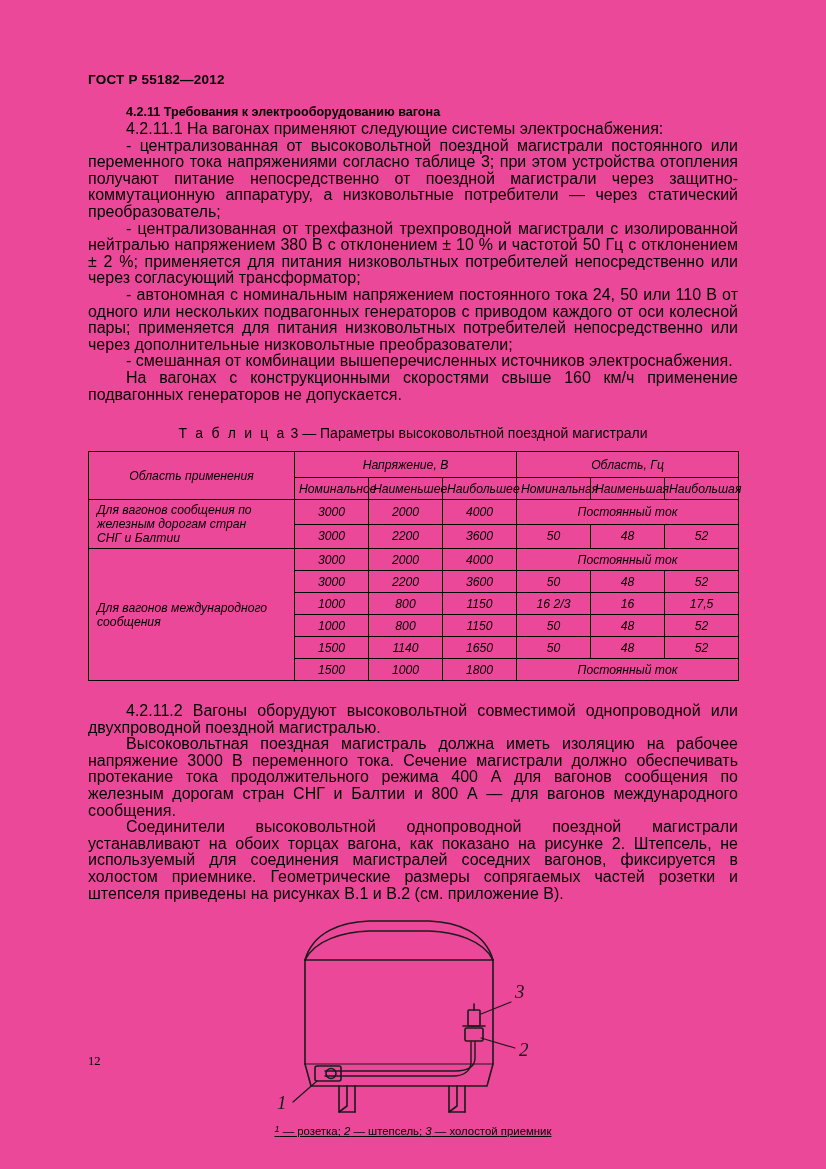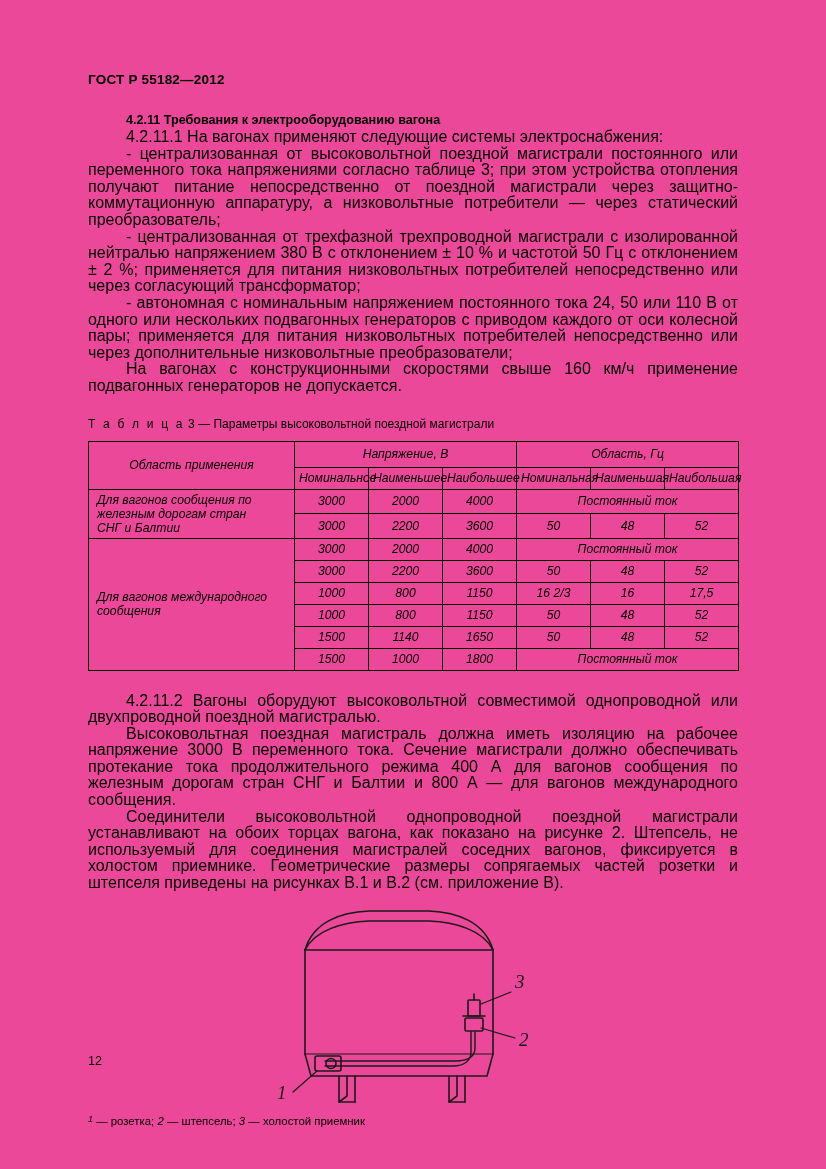--- a/index.html
+++ b/index.html
@@ -26,21 +26,20 @@
     top: 72px;
     font-size: 13.5px;
     font-weight: bold;
     letter-spacing: 0.2px;
   }
   .content {
     position: absolute;
     left: 88px;
     top: 105px;
     width: 650px;
-    margin-top: 8px;
   }
   .clause-title {
     font-size: 12.6px;
     font-weight: bold;
     margin: 0 0 2px 0;
     padding-left: 38px;
   }
   p.body-text {
     font-size: 16px;
     line-height: 16.6px;
@@ -49,23 +48,24 @@
     text-justify: inter-word;
     hyphens: manual;
   }
   p.indent {
     text-indent: 38px;
   }
   p.dash {
     text-indent: 38px;
   }
   .table-caption {
-    font-size: 12px;
+    font-size: 14px;
     margin: 0;
     padding: 0;
+    text-align: center;
   }
   .table-caption .tspaced {
     letter-spacing: 2.2px;
   }
   table.params {
     border-collapse: collapse;
     width: 650px;
     font-size: 12.2px;
     table-layout: fixed;
     font-style: italic;
@@ -92,35 +92,38 @@
   }
   table.params td.area span.ln {
     display: block;
   }
   .figure-wrap {
     width: 650px;
     text-align: center;
   }
   .fig-legend {
     font-size: 11.4px;
-    margin: 0;
+    text-align: center;
+    margin: 0;
+    text-decoration: underline;
   }
   .fig-legend i {
     font-style: italic;
   }
   .fig-caption {
     font-size: 12.2px;
     text-align: center;
     margin: 0;
   }
   .page-number {
     position: absolute;
     left: 88px;
     top: 1054px;
     font-size: 12.6px;
+    font-family: Liberation Serif, serif;
   }
   .sup-one {
     font-size: 9px;
     vertical-align: 3px;
     font-style: italic;
   }
 </style>
 </head>
 <body>
 
@@ -129,20 +132,21 @@
   <div class="std-header">ГОСТ Р 55182—2012</div>
 
   <div class="content">
 
     <div class="clause-title">4.2.11 Требования к электрооборудованию вагона</div>
 
     <p class="body-text indent">4.2.11.1 На вагонах применяют следующие системы электроснабжения:</p>
     <p class="body-text dash">- централизованная от высоковольтной поездной магистрали постоянного или переменного тока напряжениями согласно таблице 3; при этом устройства отопления получают питание непосредственно от поездной магистрали через защитно-коммутационную аппаратуру, а низковольтные потребители — через статический преобразователь;</p>
     <p class="body-text dash">- централизованная от трехфазной трехпроводной магистрали с изолированной нейтралью напряжением 380 В с отклонением ± 10 % и частотой 50 Гц с отклонением ± 2 %; применяется для питания низковольтных потребителей непосредственно или через согласующий трансформатор;</p>
     <p class="body-text dash">- автономная с номинальным напряжением постоянного тока 24, 50 или 110 В от одного или нескольких подвагонных генераторов с приводом каждого от оси колесной пары; применяется для питания низковольтных потребителей непосредственно или через дополнительные низковольтные преобразователи;</p>
+    <p class="body-text dash">- смешанная от комбинации вышеперечисленных источников электроснабжения.</p>
     <p class="body-text indent">На вагонах с конструкционными скоростями свыше 160 км/ч применение подвагонных генераторов не допускается.</p>
 
     <div style="height:22px"></div>
 
     <p class="table-caption">
       <span class="tspaced">Т а б л и ц а</span>
       <span>3</span>
       <span>—</span>
       <span>Параметры высоковольтной поездной магистрали</span>
     </p>

